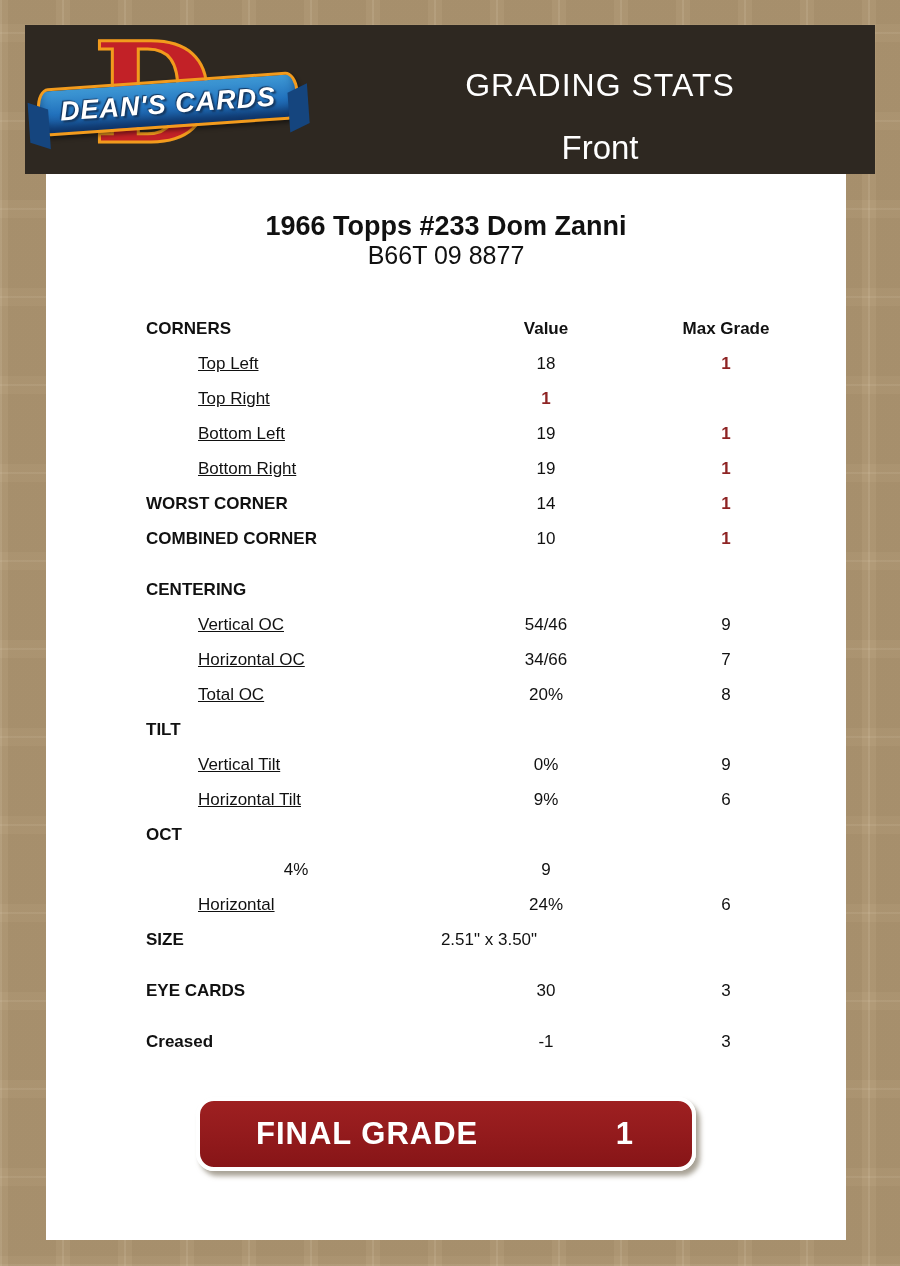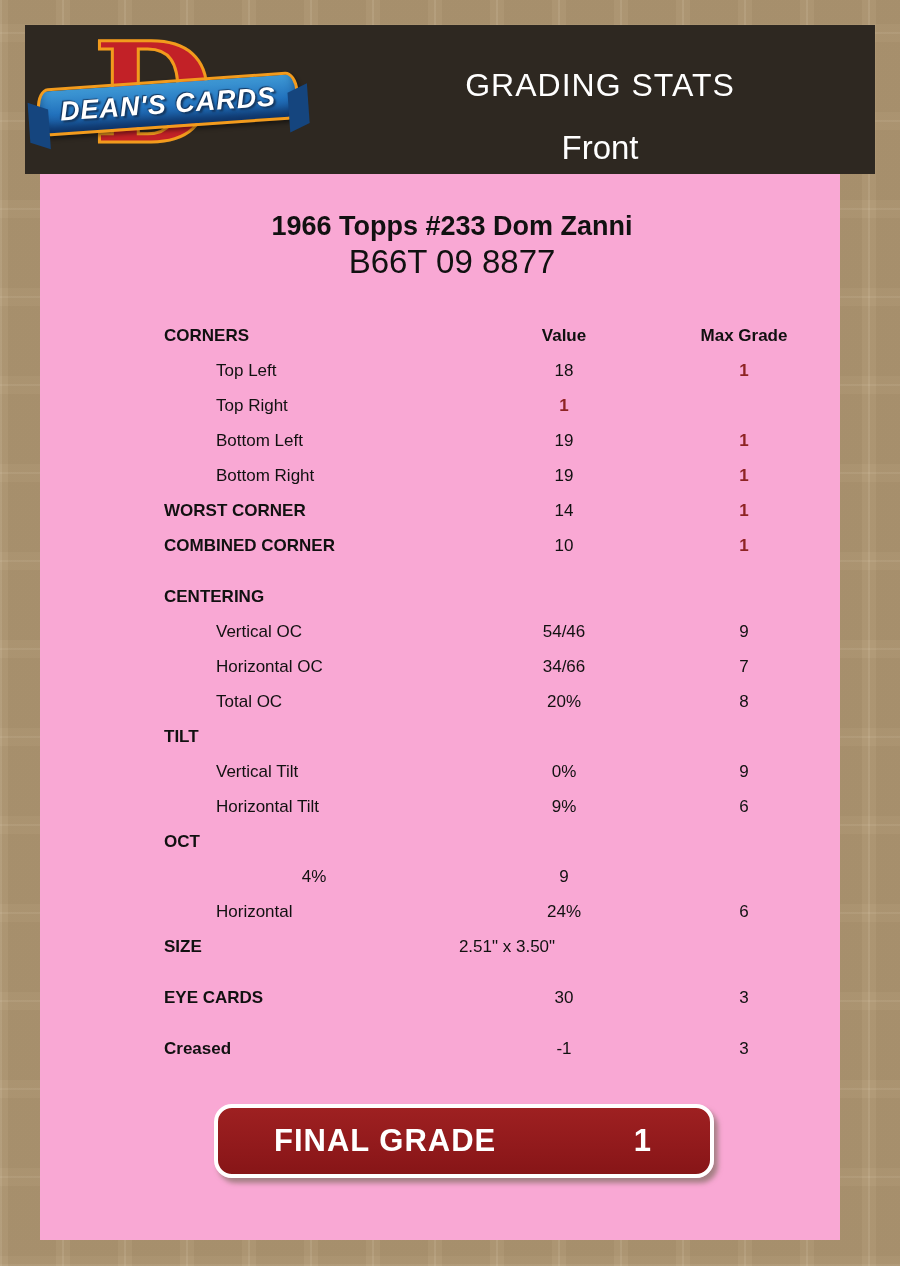--- a/index.html
+++ b/index.html
@@ -46,38 +46,38 @@
     color: #ffffff; font-weight: bold; font-style: italic;
     font-size: 27px; letter-spacing: 1px; white-space: nowrap;
     text-shadow: 2px 2px 2px #14365e, -1px -1px 1px #14365e;
   }
   .header-text { flex: 1; text-align: center; color: #ffffff; padding-top: 36px; }
   .header-title { font-size: 32px; letter-spacing: 1px; line-height: 48px; }
   .header-sub   { font-size: 33px; line-height: 38px; margin-top: 20px; }
 
   
   .panel {
-    position: absolute; left: 40px; top: 174px; width: 800px; height: 1066px;
-    background: #f9a8d4; z-index: 1; color: #111111; padding-left: 24px;
+    position: absolute; left: 46px; top: 174px; width: 800px; height: 1066px;
+    background: #ffffff; z-index: 1; color: #111111;
   }
   .card-title  { margin-top: 37px; text-align: center; font-size: 27px; font-weight: bold; line-height: 30px; }
-  .card-serial { margin-top: 7px;  text-align: center; font-size: 33px; line-height: 28px; }
+  .card-serial {  text-align: center; font-size: 25px; line-height: 28px; }
 
   
   .grading-table { margin-top: 42px; }
   .row {
     display: grid; grid-template-columns: 300px 200px 160px;
     padding-left: 100px; height: 35px; align-items: center;
     font-size: 17px;
   }
   .row .lbl { white-space: nowrap; }
   .row .val, .row .max { text-align: center; }
   .bold .lbl { font-weight: bold; }
   .cols-header .lbl, .cols-header .val, .cols-header .max { font-weight: bold; }
-  .indent .lbl { padding-left: 52px; }
+  .indent .lbl { padding-left: 52px; text-decoration: underline; }
   .red-max .max { color: #8e2424; font-weight: bold; }
   .size-row .val { transform: translateX(-57px); }
   .gap { height: 16px; }
 
   
   .final-grade {
     margin: 38px 0 0 150px; width: 500px; height: 74px;
     background: linear-gradient(180deg, #9e2021 0%, #921a1c 55%, #871517 100%);
     border: 4px solid #ffffff; border-radius: 18px;
     box-shadow: 4px 5px 5px rgba(110,100,80,0.6);

